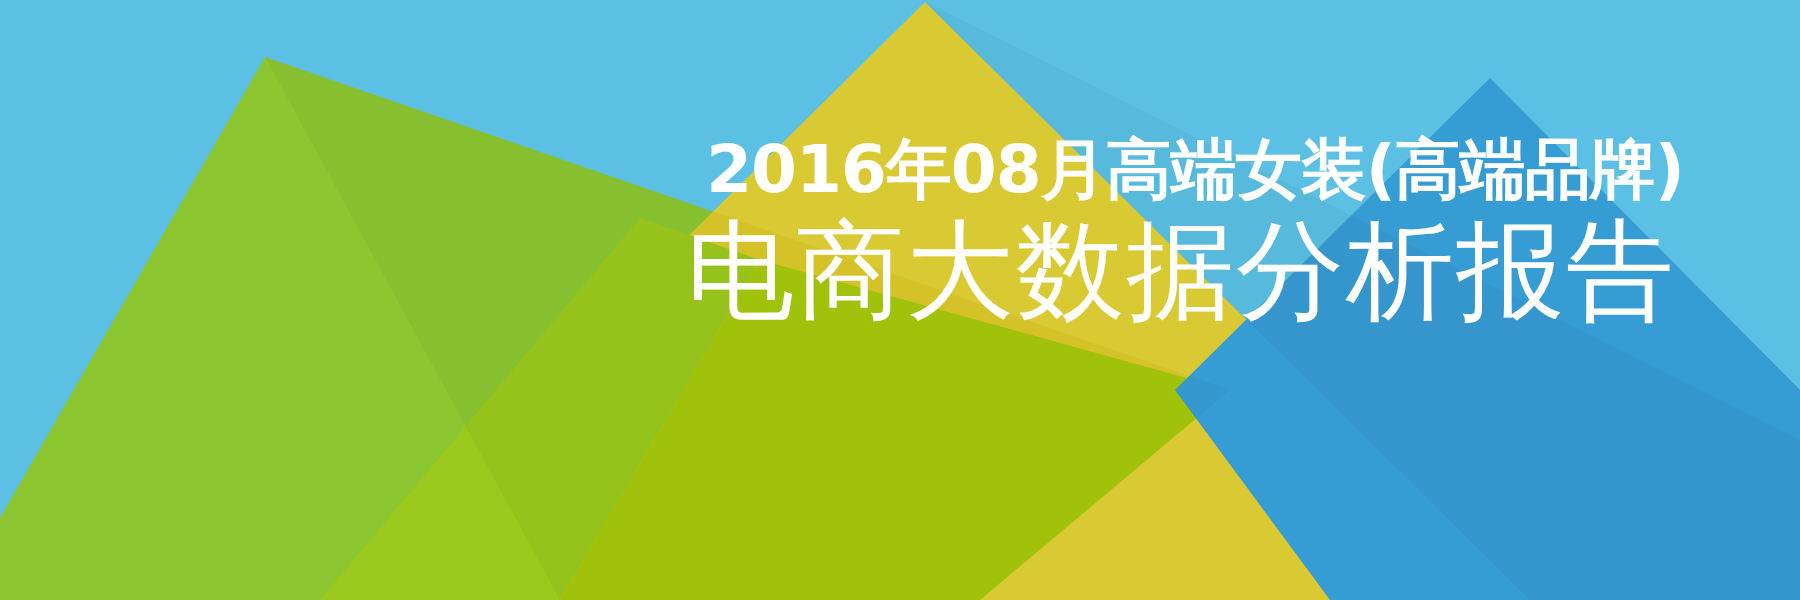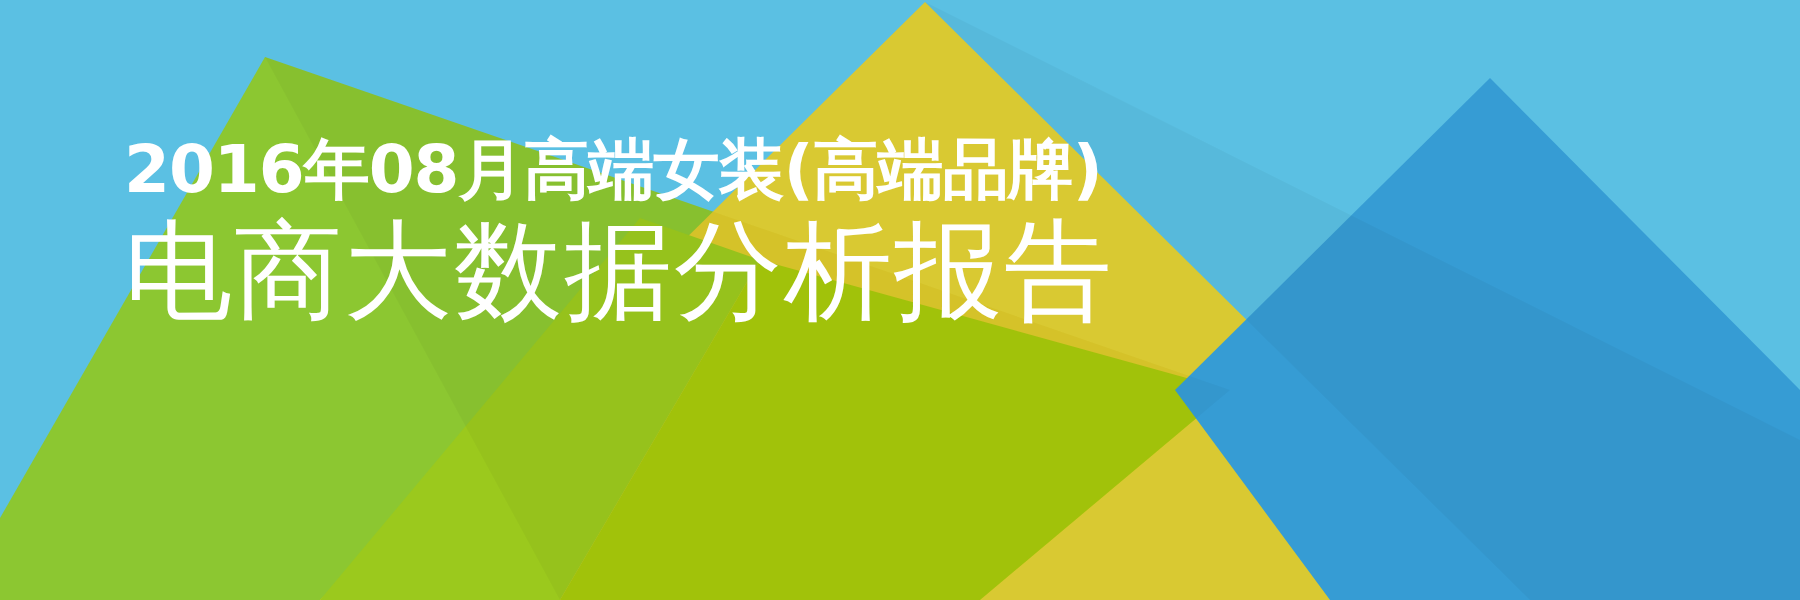--- a/index.html
+++ b/index.html
@@ -22,40 +22,41 @@
     height: 600px;
     display: block;
   }
   #title-block {
     position: absolute;
     left: 124px;
     top: 132px;
     width: 1560px;
     z-index: 5;
     pointer-events: none;
+    text-align: right;
   }
   .title-line-1 {
     font-family: "DejaVu Sans", "Liberation Sans", sans-serif;
     font-weight: 700;
     font-size: 66px;
     line-height: 76px;
     letter-spacing: -1px;
     color: #ffffff;
     white-space: nowrap;
     margin: 0;
   }
   .title-line-2 {
     font-family: "DejaVu Sans", "Liberation Sans", sans-serif;
     font-weight: 400;
     font-size: 108px;
     line-height: 118px;
     letter-spacing: 2px;
     color: #ffffff;
     white-space: nowrap;
-    margin: 0;
+    margin: 8px;
     margin-top: 4px;
   }
 </style>
 </head>
 <body>
 
 <div id="banner">
 
   <svg id="bg-svg" viewBox="0 0 1800 600" preserveAspectRatio="none">
 

